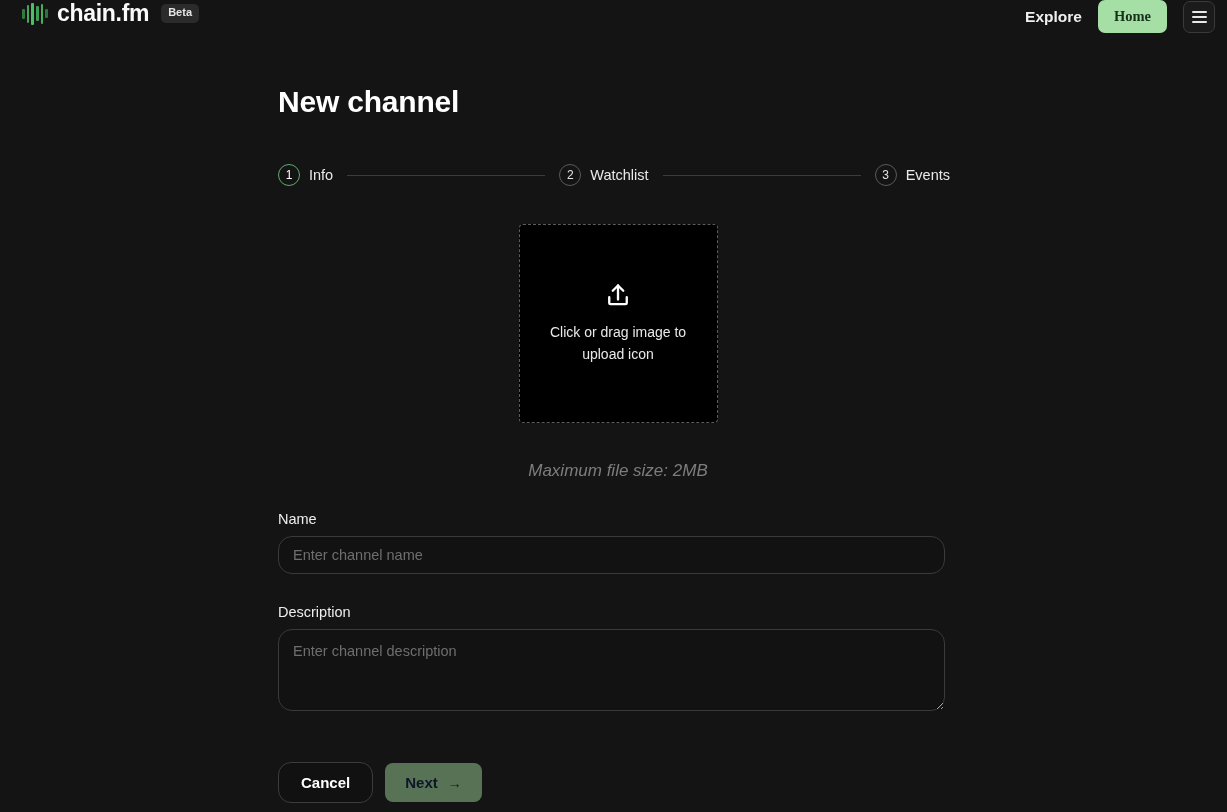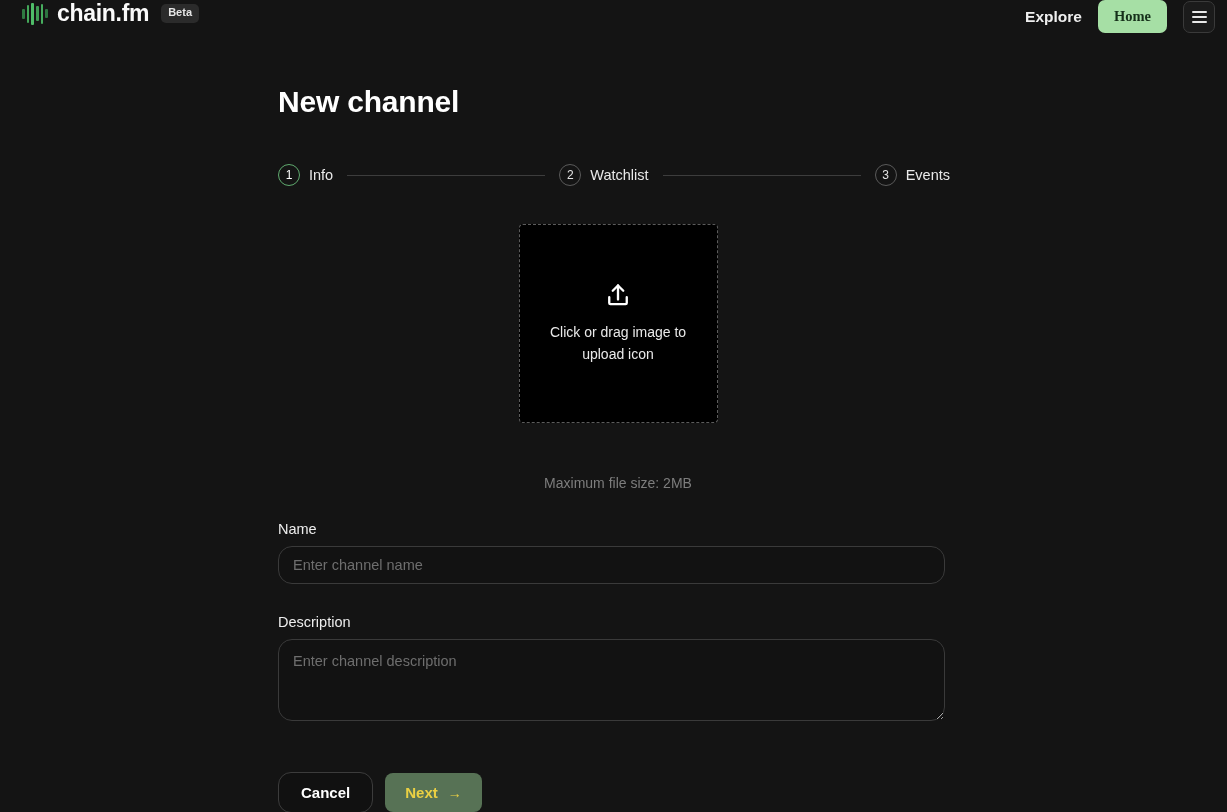--- a/index.html
+++ b/index.html
@@ -150,22 +150,23 @@
   .upload-icon { margin-bottom: 8px; }
   .dropzone-text {
     color: #e9e9e9;
     font-size: 14px;
     text-align: center;
     line-height: 1.55;
     max-width: 140px;
   }
   .filesize-note {
     color: #7d7d7d;
-    font-size: 14px;
-    margin-top: 24px;
+    font-size: 17px;
+    margin-top: 10px;
+    font-style: italic;
   }
 
   
   .form { margin-top: 30px; width: 667px; }
   .field-label {
     color: #ededed;
     font-size: 14.5px;
     display: block;
     margin-bottom: 9px;
   }
@@ -203,21 +204,21 @@
     font-size: 15px;
     font-weight: 600;
     padding: 11px 22px;
     cursor: pointer;
     font-family: inherit;
   }
   .btn-next {
     background: #5d7a5b;
     border: none;
     border-radius: 8px;
-    color: #fde047;
+    color: #0f172a;
     font-size: 15px;
     font-weight: 600;
     padding: 11px 20px;
     cursor: pointer;
     font-family: inherit;
     display: flex; align-items: center; gap: 10px;
     opacity: 0.92;
   }
   .arrow-glyph { font-size: 14px; line-height: 1; }
 </style>

